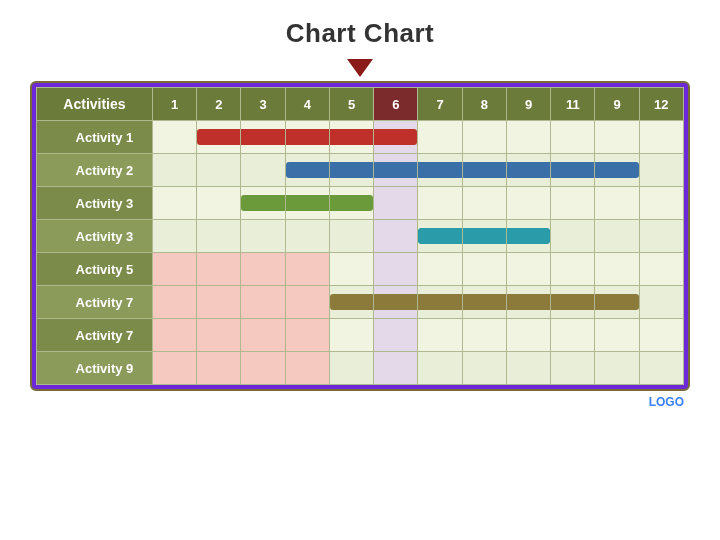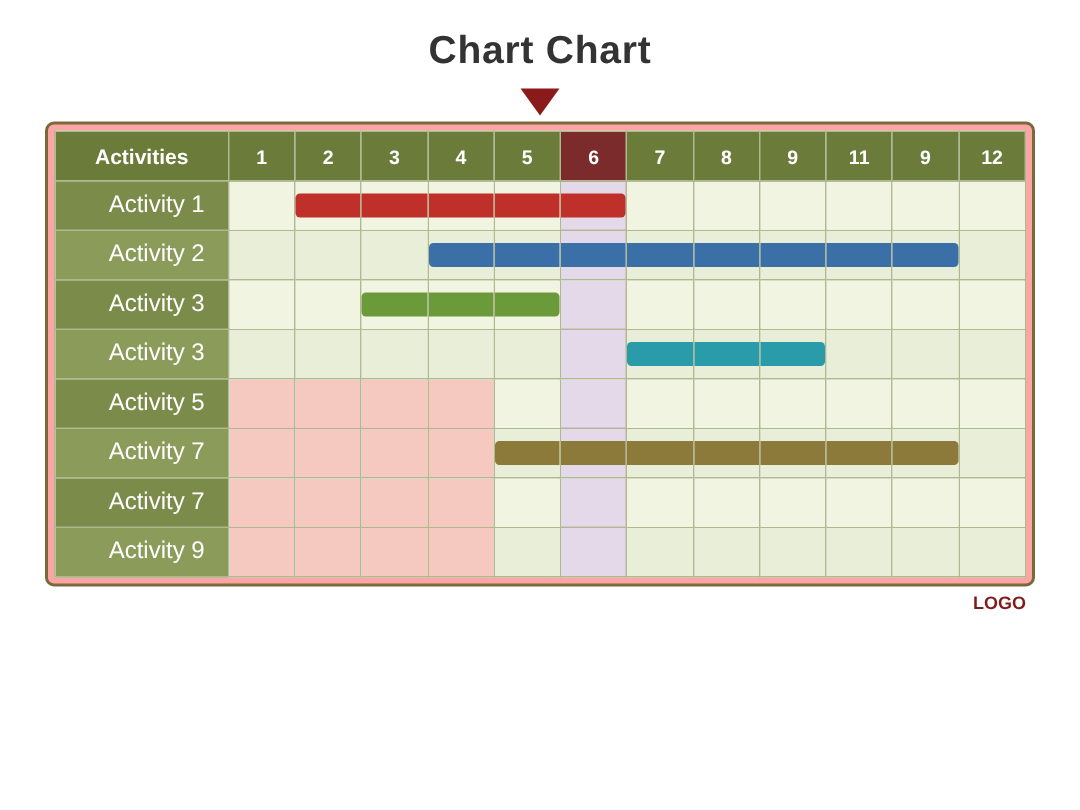--- a/index.html
+++ b/index.html
@@ -34,21 +34,21 @@
       transform: translateX(-50%);
       width: 0;
       height: 0;
       border-left: 13px solid transparent;
       border-right: 13px solid transparent;
       border-top: 18px solid #8B1A1A;
     }
     .chart-wrapper {
       border: 2.5px solid #7a6a3a;
       border-radius: 6px;
-      background: #fca5a5;
+      background: #6d28d9;
       padding: 4px;
       width: 660px;
     }
     .chart-table {
       width: 100%;
       border-collapse: collapse;
       background: #fff;
     }
     .chart-table th, .chart-table td {
       border: 1px solid #b0b890;
@@ -75,43 +75,43 @@
       width: 42px;
       min-width: 42px;
     }
     .header-row th.col-num.current {
       background: #7B2B2B;
       color: #fff;
     }
     .activity-row td.activity-label {
       background: #7B8B4A;
       color: #fff;
-      font-weight: normal;
-      font-size: 16px;
+      font-weight: bold;
+      font-size: 13px;
       text-align: center;
       width: 110px;
       padding-left: 20px;
     }
     .activity-row:nth-child(even) td.activity-label {
       background: #8B9B5A;
     }
     .activity-row td.cell {
       background: #E8EED8;
       position: relative;
       padding: 0;
     }
     .activity-row:nth-child(odd) td.cell {
       background: #F0F4E0;
     }
     .logo-area {
       width: 660px;
       text-align: right;
       font-size: 12px;
       font-weight: bold;
-      color: #7f1d1d;
+      color: #3b82f6;
       margin-top: 4px;
       padding-right: 6px;
     }
   </style>
 </head>
 <body>
 
 <div class="page-title">Chart Chart</div>
 
 <div class="arrow-container">

